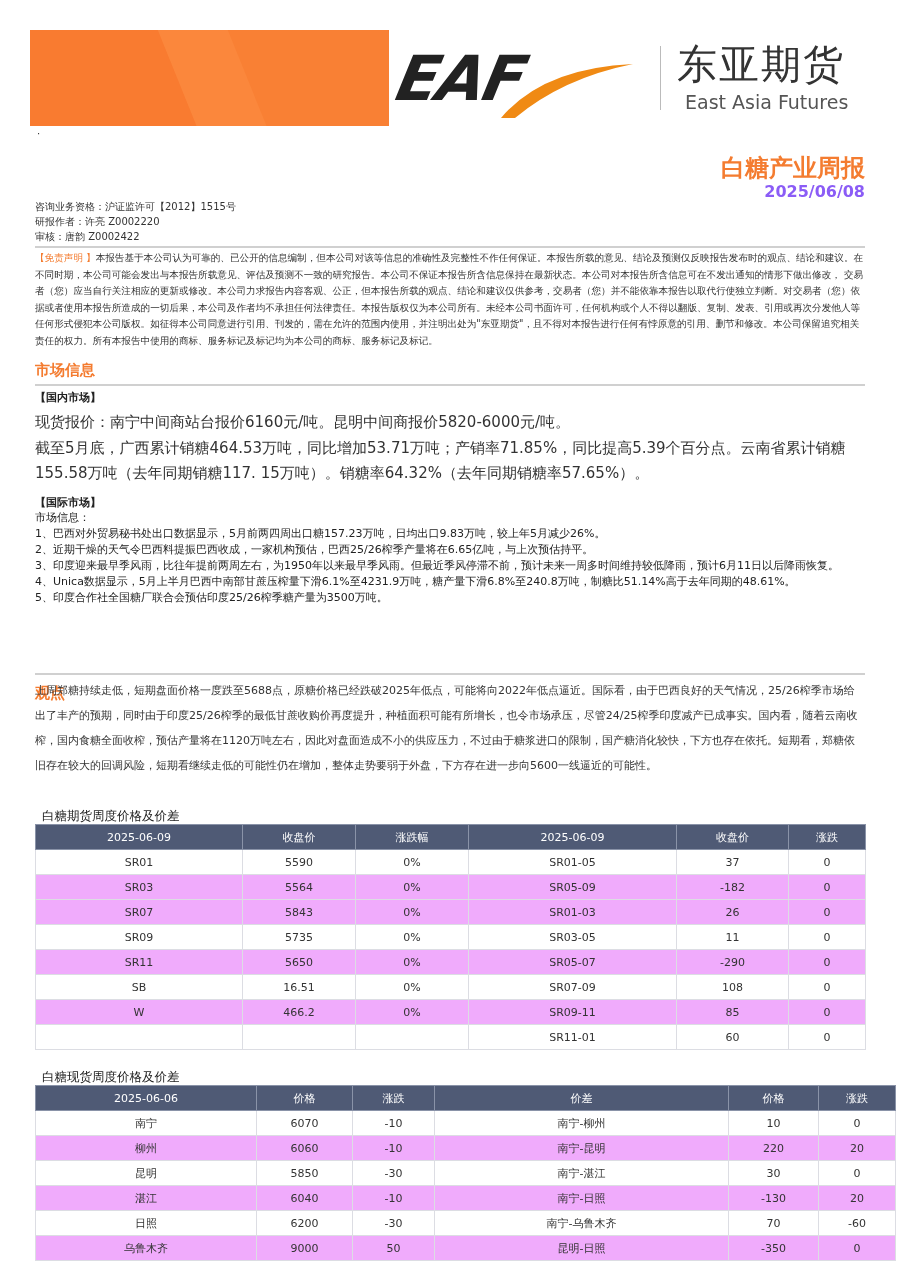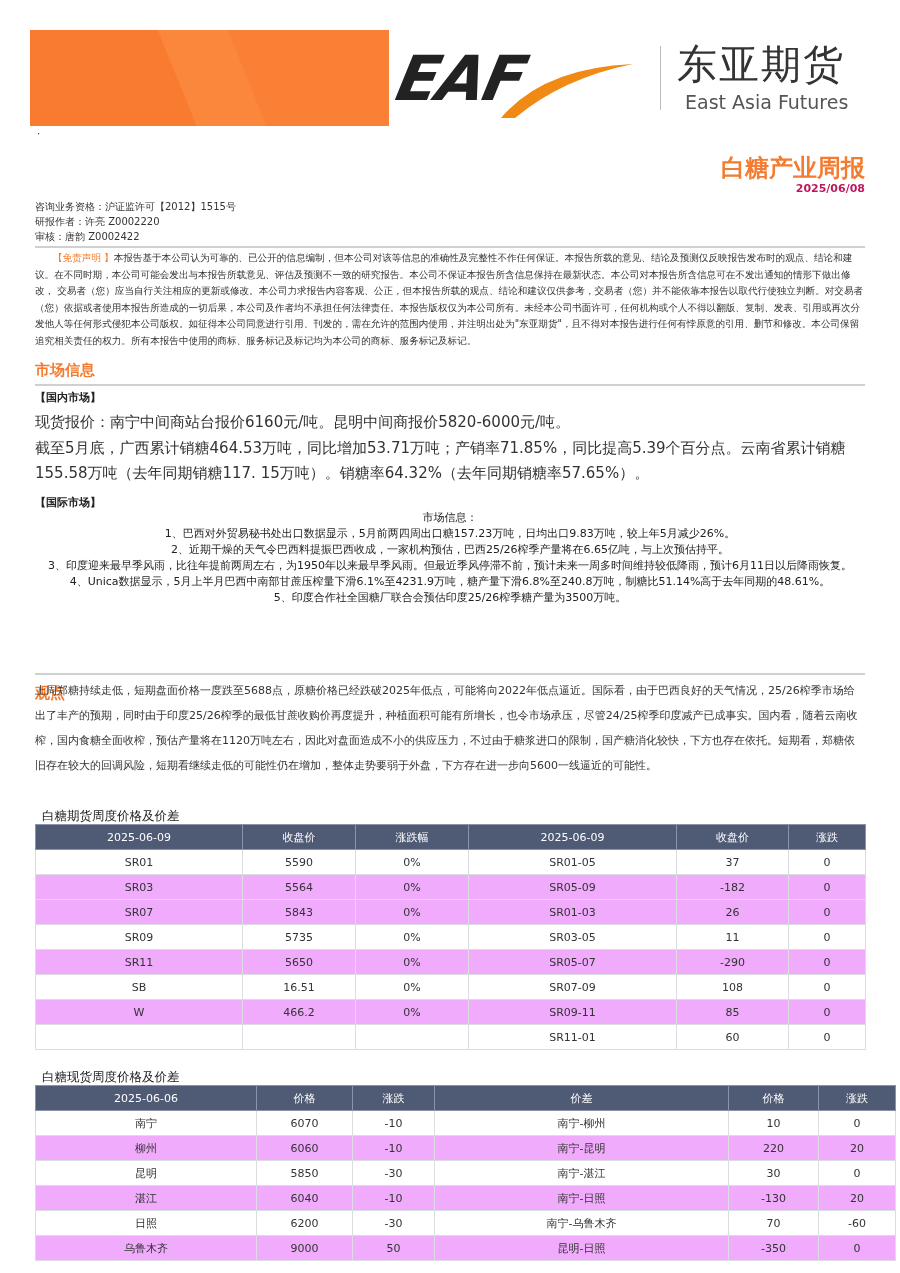--- a/index.html
+++ b/index.html
@@ -8,29 +8,29 @@
   .banner .stripe{position:absolute;left:150px;top:-10px;width:120px;height:130px;background:#fb8a3e;transform:skewX(22deg);opacity:.85;}
   .banner .stripe2{position:absolute;left:220px;top:-10px;width:160px;height:130px;background:#f98034;transform:skewX(22deg);}
   .logo{position:absolute;left:398px;top:40px;width:470px;height:80px;}
   .logo-eaf{position:absolute;left:0;top:4px;font-family:"DejaVu Sans",sans-serif;font-weight:bold;font-style:italic;font-size:62px;letter-spacing:-2px;color:#222;transform:skewX(-12deg);line-height:70px;}
   .logo-arc{position:absolute;left:95px;top:20px;width:150px;height:60px;}
   .logo-divider{position:absolute;left:262px;top:6px;width:1px;height:64px;background:#bbb;}
   .logo-cn{position:absolute;left:279px;top:0;font-size:40px;color:#333;letter-spacing:2px;line-height:48px;}
   .logo-en{position:absolute;left:287px;top:50px;font-size:19px;color:#555;line-height:24px;}
   .dot{position:absolute;left:37px;top:128px;font-size:10px;color:#333;}
   .title{position:absolute;right:35px;top:152px;font-size:24px;font-weight:bold;color:#f47c30;}
-  .date{position:absolute;right:35px;top:182px;font-size:11px;font-weight:bold;color:#be185d;}
+  .date{position:absolute;right:35px;top:182px;font-size:16px;font-weight:bold;color:#8b5cf6;}
   .meta{position:absolute;left:35px;top:199px;font-size:10px;line-height:15px;color:#333;}
   .rule{position:absolute;left:35px;width:830px;height:2px;background:#d0d0d0;}
   .disclaimer{position:absolute;left:35px;top:250px;width:830px;font-size:9.6px;line-height:16.5px;color:#333;}
-  .disclaimer .tag{color:#f47c30;margin-left:18px;}
+  .disclaimer .tag{color:#f47c30;}
   .section-title{position:absolute;left:35px;font-size:15px;font-weight:bold;color:#f47c30;}
   .sub{position:absolute;left:35px;font-size:11px;font-weight:bold;}
   .para{position:absolute;left:35px;width:830px;font-size:15px;color:#333;}
-  .intl{position:absolute;left:35px;top:510px;width:830px;font-size:11px;line-height:16px;color:#222;text-align:center;}
+  .intl{position:absolute;left:35px;top:510px;width:830px;font-size:11px;line-height:16px;color:#222;}
   .opinion{position:absolute;left:35px;top:678px;width:830px;font-size:11px;line-height:25px;color:#333;}
   .tcap{position:absolute;left:42px;font-size:12.5px;color:#222;}
   table{position:absolute;left:35px;width:830px;border-collapse:collapse;font-size:11px;color:#333;table-layout:fixed;}
   th{background:#4f5a75;color:#fff;font-weight:normal;height:22px;border:1px solid #8a93a8;text-align:center;margin-left:32px;}
   td{height:22px;text-align:center;border:1px solid #dcdde3;}
   tr.odd td{background:#fff;}
   tr.even td{background:#f0abfc;}
 </style>
 </head>
 <body>

